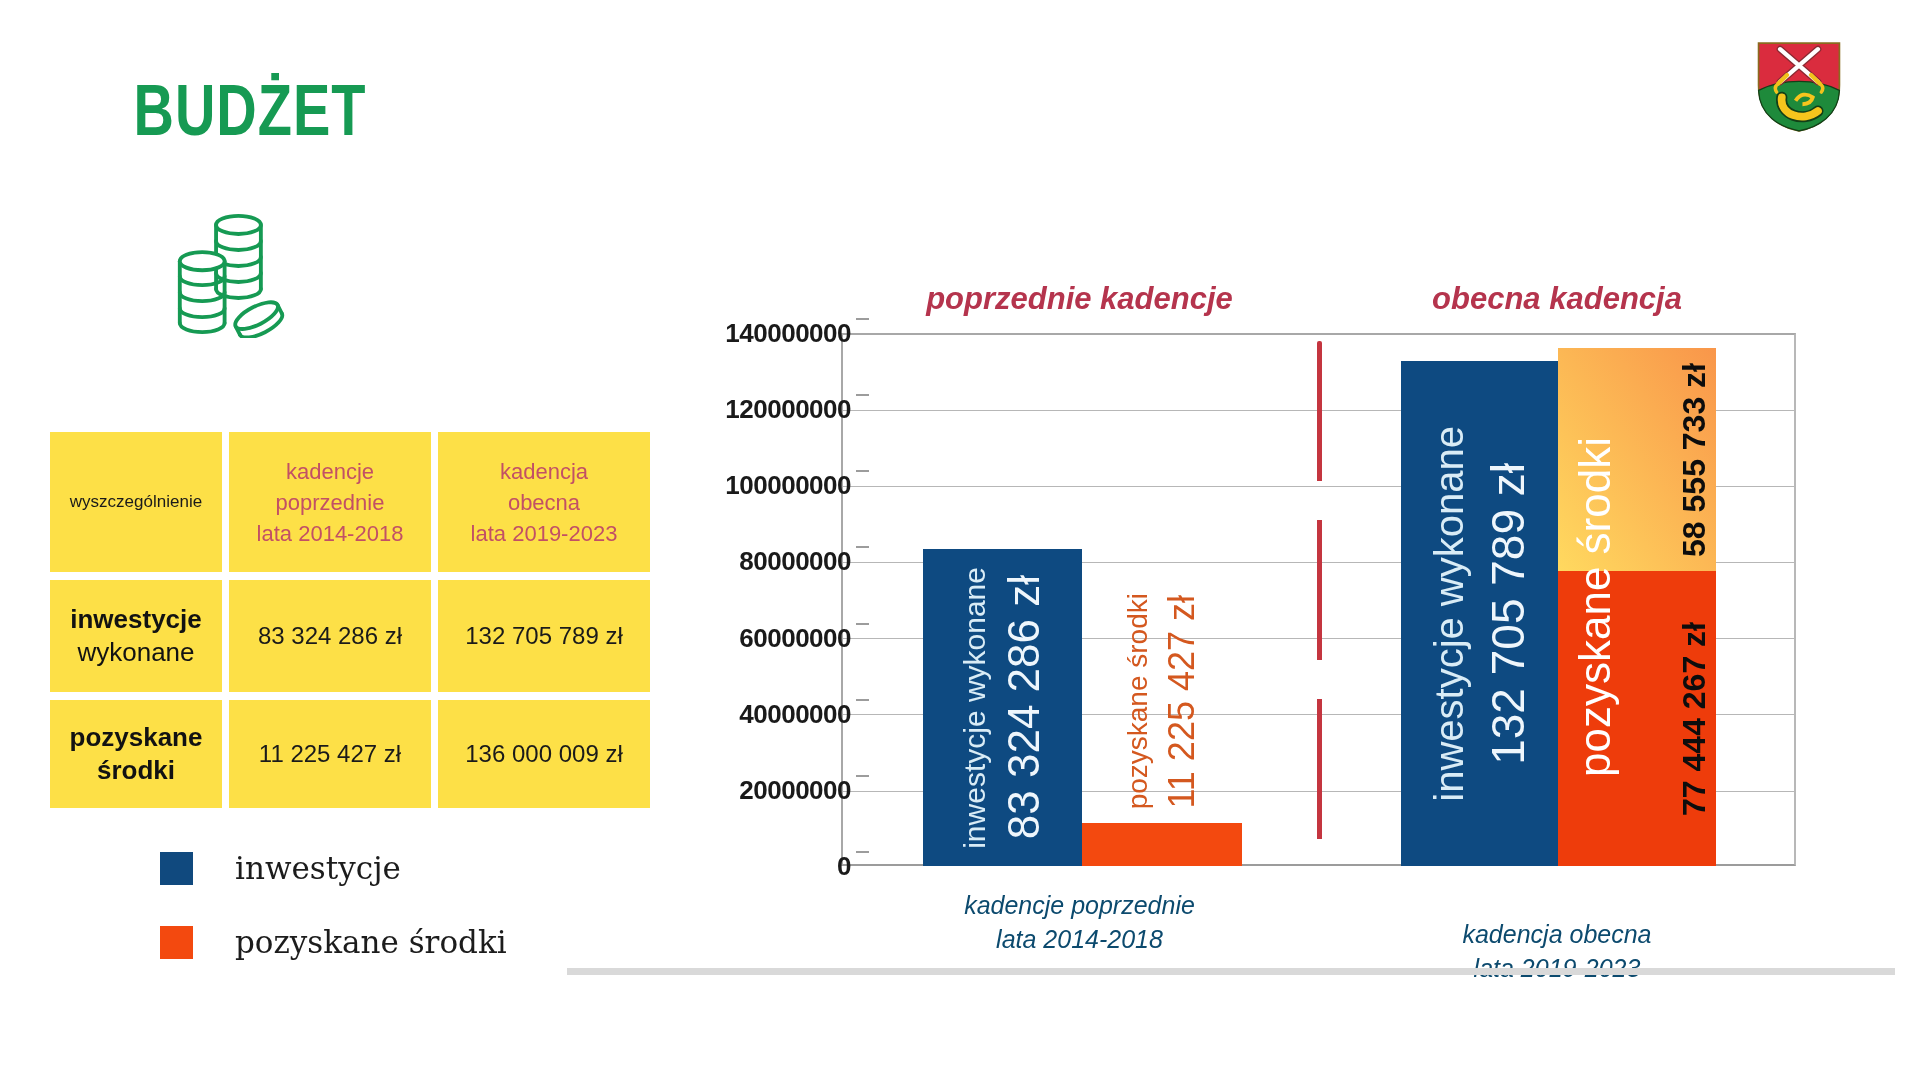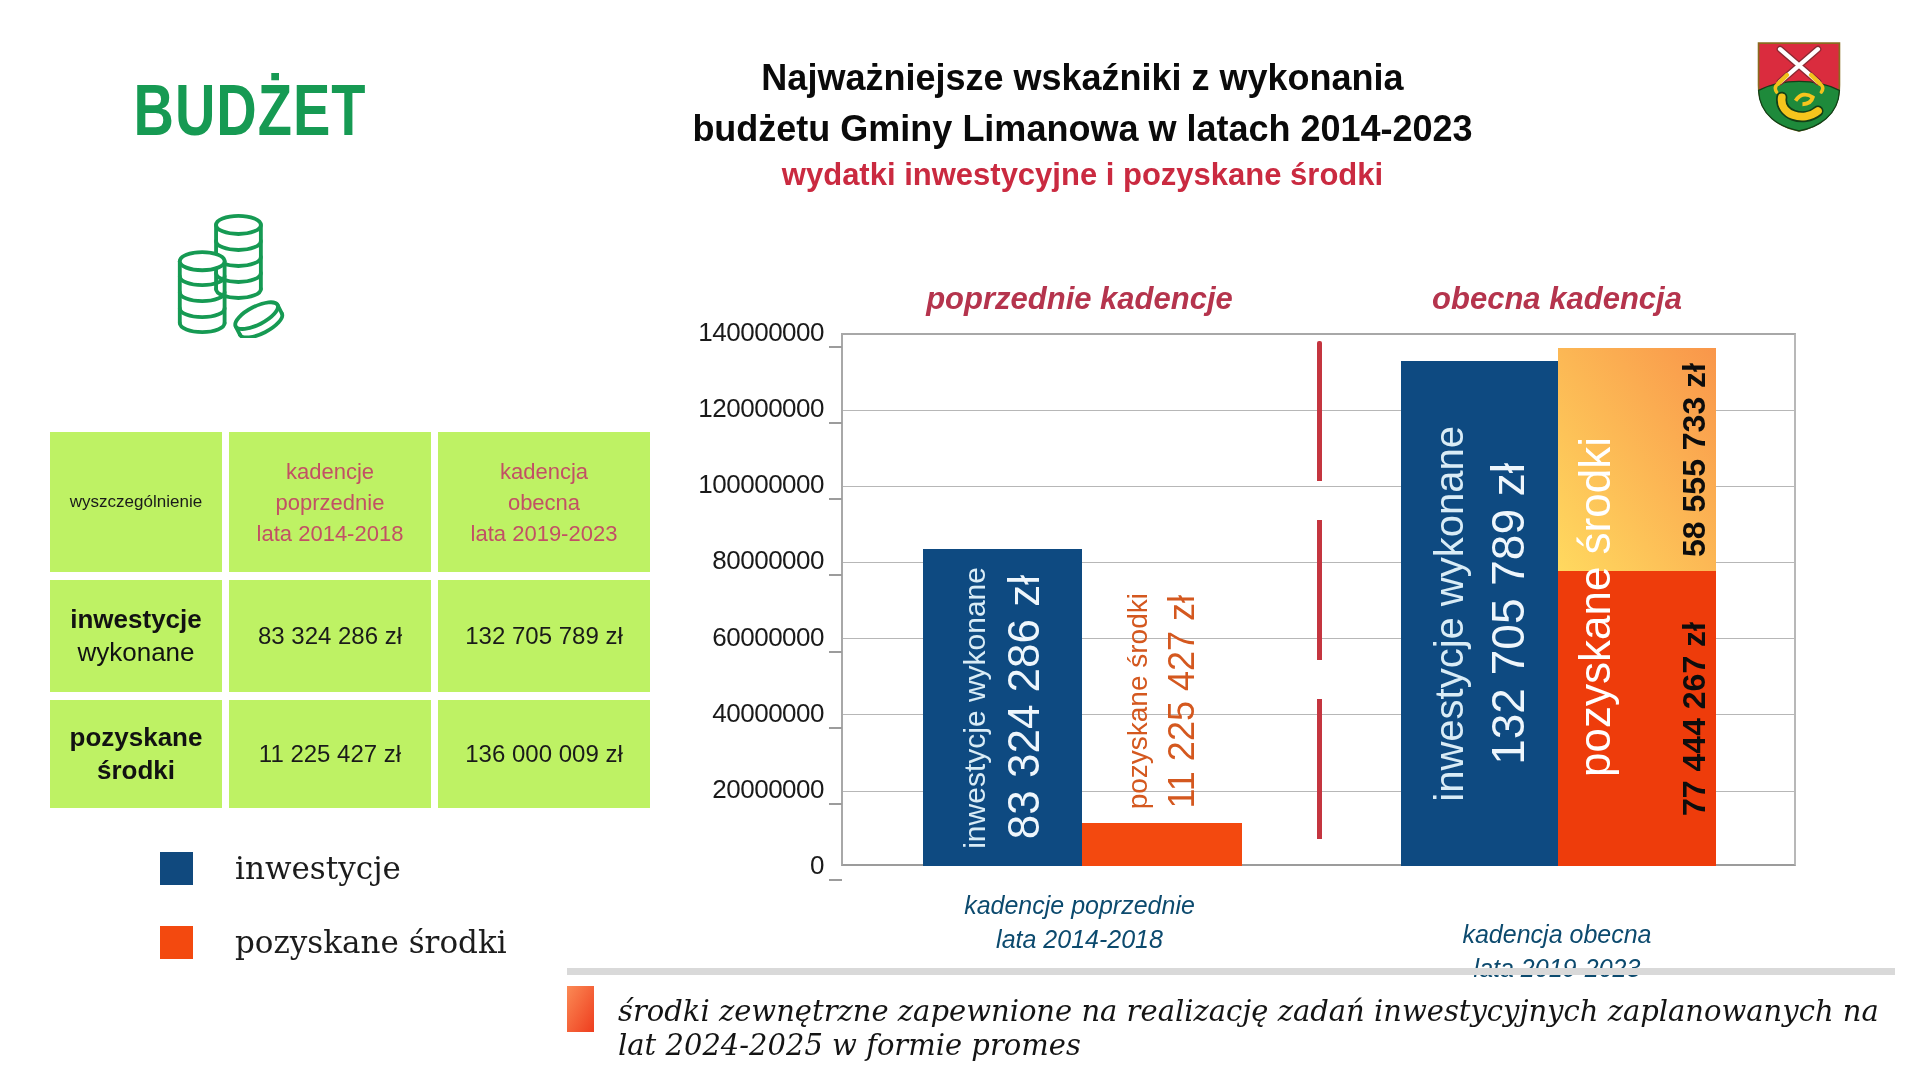--- a/index.html
+++ b/index.html
@@ -6,21 +6,21 @@
   .canvas{position:relative;width:1920px;height:1080px;background:#ffffff;overflow:hidden;
           font-family:"Liberation Sans",sans-serif;color:#111;}
 
   
   .brand{position:absolute;left:95px;top:78px;width:310px;text-align:center;
          font-size:56px;font-weight:bold;letter-spacing:1px;color:#169a53;
          transform:scaleY(1.28);transform-origin:center;}
   .coins{position:absolute;left:172px;top:210px;width:118px;height:128px;}
 
   .gtable{position:absolute;left:50px;top:432px;width:600px;}
-  .gcell{position:absolute;background:#bef264;display:flex;flex-direction:column;
+  .gcell{position:absolute;background:#fde047;display:flex;flex-direction:column;
          align-items:center;justify-content:center;text-align:center;}
   .c0{left:0;width:172px;}  .c1{left:179px;width:202px;}  .c2{left:388px;width:212px;}
   .r0{top:0;height:140px;}  .r1{top:148px;height:112px;}  .r2{top:268px;height:108px;}
   .corner-label{font-size:17px;color:#1a1a1a;}
   .col-head{font-size:22px;line-height:31px;color:#c25065;white-space:pre-line;}
   .row-label-bold{font-size:26px;line-height:33px;font-weight:bold;color:#121212;white-space:pre-line;}
   .row-label-rest{font-size:26px;line-height:33px;color:#121212;}
   .cell-value{font-size:24px;color:#1a1a1a;}
 
   .legend{position:absolute;left:160px;top:850px;}
@@ -33,22 +33,22 @@
   .title-block{position:absolute;left:540px;top:52px;width:1085px;text-align:center;}
   .title-line{font-size:36px;font-weight:bold;color:#0a0a0a;line-height:51px;}
   .subtitle{font-size:31px;font-weight:bold;color:#ca2a40;line-height:42px;}
   .crest{position:absolute;left:1756px;top:40px;width:86px;height:94px;}
 
   
   .plot{position:absolute;left:841px;top:333px;width:955px;height:533px;background:#fff;
         border-top:2px solid #a8a8a8;border-right:2px solid #b8b8b8;
         border-left:2px solid #a8a8a8;border-bottom:2px solid #9c9c9c;box-sizing:border-box;
         background-image:repeating-linear-gradient(to bottom,transparent 0 75.1px,#b7b7b7 75.1px 76.1px);}
-  .ytick-row{position:absolute;left:648px;width:194px;height:30px;display:flex;
-             justify-content:flex-end;align-items:flex-end;font-size:26px;color:#1a1a1a;letter-spacing:-0.5px;}
+  .ytick-row{position:absolute;left:675px;width:194px;height:30px;display:flex;
+             justify-content:flex-end;align-items:flex-start;font-size:26px;color:#1a1a1a;letter-spacing:-0.5px;font-weight:bold;}
   .ytick-mark{width:13px;height:2px;background:#9c9c9c;margin-left:5px;}
 
   .group-title{position:absolute;top:281px;text-align:center;font-size:31px;font-style:italic;
                font-weight:600;color:#b5344d;}
   .gt-left{left:841px;width:477px;} .gt-right{left:1318px;width:478px;}
 
   .vtext{writing-mode:vertical-rl;transform:rotate(180deg);white-space:nowrap;line-height:1;}
 
   .bar{position:absolute;bottom:214px;display:flex;justify-content:center;align-items:center;}
   .bar-prev-inw{left:923px;width:159px;background:#0e4a81;gap:12px;}
@@ -164,25 +164,20 @@
     <div class="legend-item">
       <div class="legend-swatch sw-blue"></div>
       <div class="legend-label">inwestycje</div>
     </div>
     <div class="legend-item">
       <div class="legend-swatch sw-orange"></div>
       <div class="legend-label">pozyskane środki</div>
     </div>
   </div>
 
-  <div class="title-block">
-    <div class="title-line">Najważniejsze wskaźniki z wykonania</div>
-    <div class="title-line">budżetu Gminy Limanowa w latach 2014-2023</div>
-    <div class="subtitle">wydatki inwestycyjne i pozyskane środki</div>
-  </div>
 
   <svg class="crest" viewBox="0 0 100 108">
     <path d="M3,3 H97 V52 C97,86 72,101 50,105 C28,101 3,86 3,52 Z" fill="#da2c3e" stroke="#8a6b1f" stroke-width="2"></path>
     <path d="M3,58 C30,44 70,44 97,58 C96,87 72,101 50,105 C28,101 4,87 3,58 Z" fill="#1e8a3b" stroke="#123f17" stroke-width="1.5"></path>
     <g stroke-linecap="round">
       <path d="M28,10 L72,48 M72,10 L28,48" stroke="#8b2a32" stroke-width="8"></path>
       <path d="M28,10 L72,48 M72,10 L28,48" stroke="#ffffff" stroke-width="5"></path>
       <path d="M64,40 l10,10 M36,40 l-10,10" stroke="#f2c21c" stroke-width="5"></path>
       <path d="M74,50 q6,4 2,10 M26,50 q-6,4 -2,10" stroke="#f2c21c" stroke-width="4" fill="none"></path>
     </g>
@@ -263,18 +258,14 @@
     </div>
   </div>
 
   <div class="xlabel xl-left">kadencje poprzednie
 lata 2014-2018</div>
   <div class="xlabel xl-right">kadencja obecna
 lata 2019-2023</div>
 
   <div class="chart-shadow"></div>
 
-  <div class="footnote">
-    <div class="footnote-swatch"></div>
-    <div class="footnote-text">środki zewnętrzne zapewnione na realizację zadań inwestycyjnych zaplanowanych na lat 2024-2025 w formie promes</div>
-  </div>
 
 </div>
 
 </body></html>

